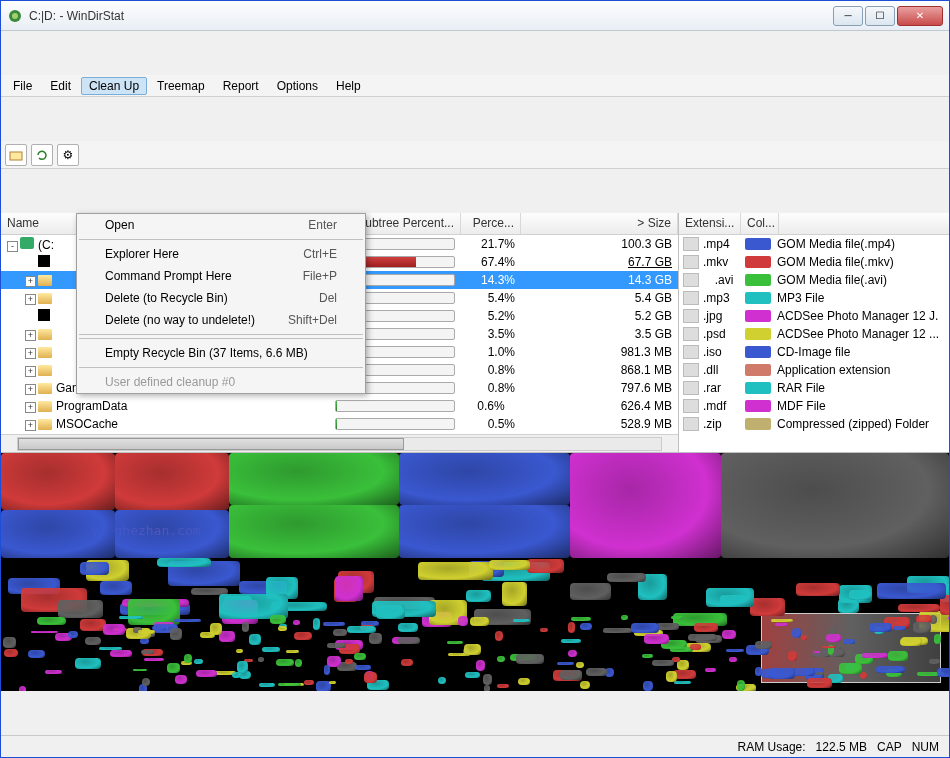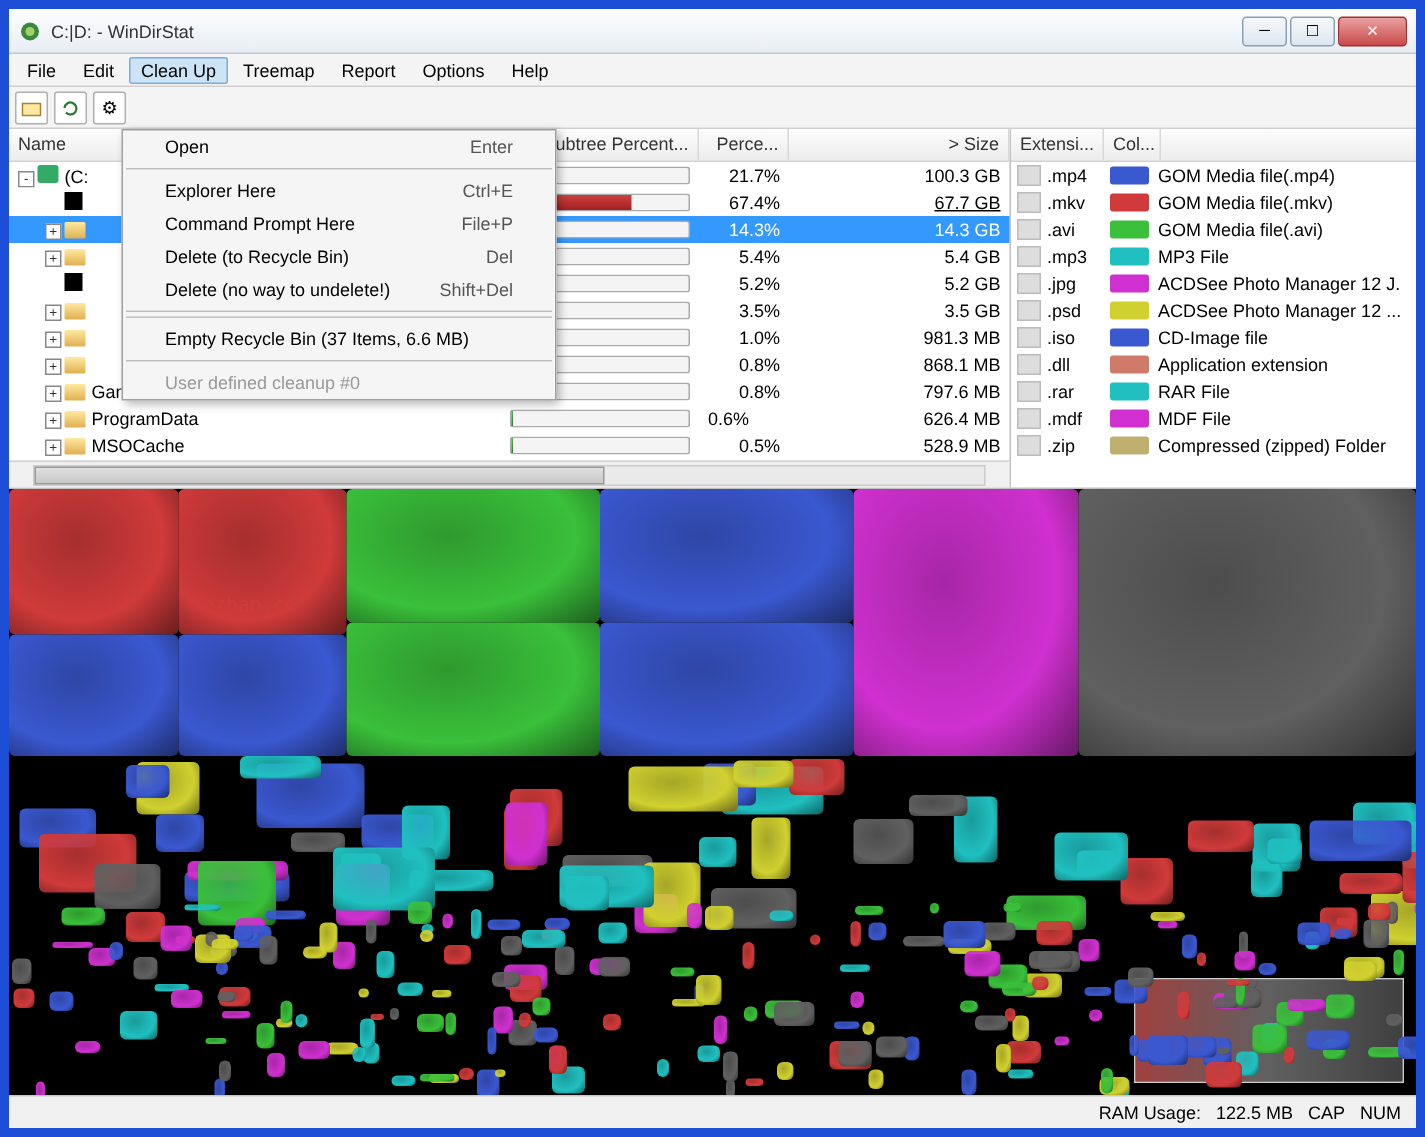--- a/index.html
+++ b/index.html
@@ -1,17 +1,17 @@
 <!DOCTYPE html>
 <html><head>
 <meta charset="utf-8">
 <style>
 * { box-sizing: border-box; margin: 0; padding: 0; }
 body { font-family: "Segoe UI", Tahoma, sans-serif; font-size: 12px; background: #fff; overflow: hidden; }
-.window { width: 950px; height: 758px; border: 6px solid #1d4ed8; display: flex; flex-direction: column; background: #f0f0f0; }
+.window { width: 950px; height: 758px; border: 1px solid #1d4ed8; display: flex; flex-direction: column; background: #f0f0f0; gap: 44px; }
 .titlebar { height: 30px; background: linear-gradient(#fdfefe, #e8eef5); display: flex; align-items: center; padding: 0 6px; border-bottom: 1px solid #c0c8d0; }
 .titlebar-icon { width: 16px; height: 16px; margin-right: 6px; }
 .titlebar-text { flex: 1; font-size: 12px; color: #333; }
 .win-controls { display: flex; gap: 2px; }
 .win-btn { width: 30px; height: 20px; border: 1px solid #8a9fb5; border-radius: 3px; background: linear-gradient(#f5f8fb,#dce6f0); display:flex; align-items:center; justify-content:center; font-size:10px; cursor:pointer; }
 .win-btn.close { background: linear-gradient(#e9a0a0,#c94b4b); color:#fff; border-color:#a03030; width:46px; }
 .menubar { height: 22px; background: #f4f4f4; display: flex; align-items: center; padding: 0 4px; gap: 2px; border-bottom: 1px solid #d0d0d0; }
 .menu-item { padding: 2px 8px; cursor: pointer; }
 .menu-item.active { background: #cde4f7; border: 1px solid #7aaed6; border-radius: 2px; padding: 1px 7px; }
 .toolbar { height: 28px; background: #f4f4f4; display: flex; align-items: center; padding: 0 4px; gap: 4px; border-bottom: 1px solid #d0d0d0; }
@@ -194,21 +194,21 @@
               <div class="tcell" style="width: 60px; text-align: right;">0.8%</div>
               <div class="tcell" style="flex: 1 1 0%; text-align: right;">797.6 MB</div>
             </div>
             <div class="tree-row">
               <div class="tcell" style="width: 290px; padding-left: 24px;"><span class="exp">+</span><span class="folder-ico"></span><span>ProgramData</span></div>
               <div class="tcell" style="width: 170px; display: flex; justify-content: flex-end;">
                 <div class="bar" style="width: 120px;">
                   <div class="bar-fill" style="width: 0.6%;"></div>
                 </div>
               </div>
-              <div class="tcell" style="width: 60px; text-align: left;">0.6%</div>
+              <div class="tcell" style="width: 60px; text-align: center;">0.6%</div>
               <div class="tcell" style="flex: 1 1 0%; text-align: right;">626.4 MB</div>
             </div>
             <div class="tree-row">
               <div class="tcell" style="width: 290px; padding-left: 24px;"><span class="exp">+</span><span class="folder-ico"></span><span>MSOCache</span></div>
               <div class="tcell" style="width: 170px; display: flex; justify-content: flex-end;">
                 <div class="bar" style="width: 120px;">
                   <div class="bar-fill" style="width: 0.5%;"></div>
                 </div>
               </div>
               <div class="tcell" style="width: 60px; text-align: right;">0.5%</div>
@@ -236,21 +236,21 @@
               <span>GOM Media file(.mp4)</span>
             </div>
             <div class="ext-row">
               <span class="ext-ico"></span>
               <span style="width: 42px; display: inline-block;">.mkv</span>
               <span class="color-sw" style="background: rgb(208, 58, 58);"></span>
               <span>GOM Media file(.mkv)</span>
             </div>
             <div class="ext-row">
               <span class="ext-ico"></span>
-              <span style="width: 42px; display: inline-block;">.avi</span>
+              <span style="width: 42px; display: inline-block; text-align: center;">.avi</span>
               <span class="color-sw" style="background: rgb(58, 192, 58);"></span>
               <span>GOM Media file(.avi)</span>
             </div>
             <div class="ext-row">
               <span class="ext-ico"></span>
               <span style="width: 42px; display: inline-block;">.mp3</span>
               <span class="color-sw" style="background: rgb(32, 192, 192);"></span>
               <span>MP3 File</span>
             </div>
             <div class="ext-row">

